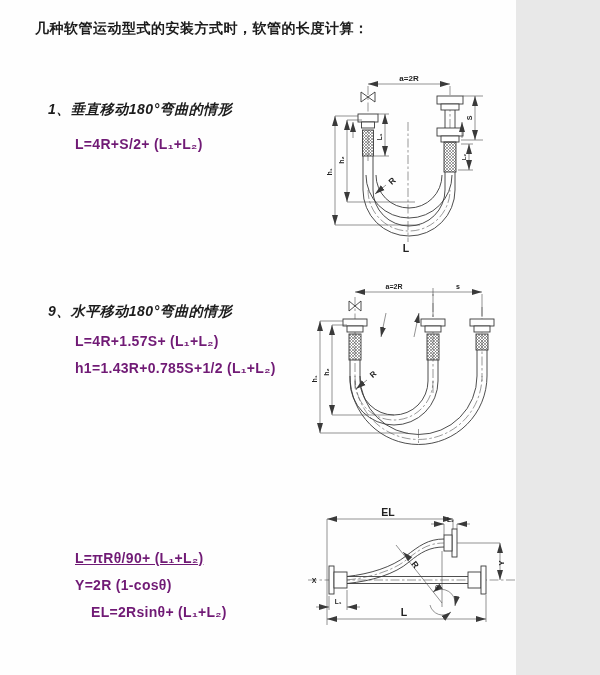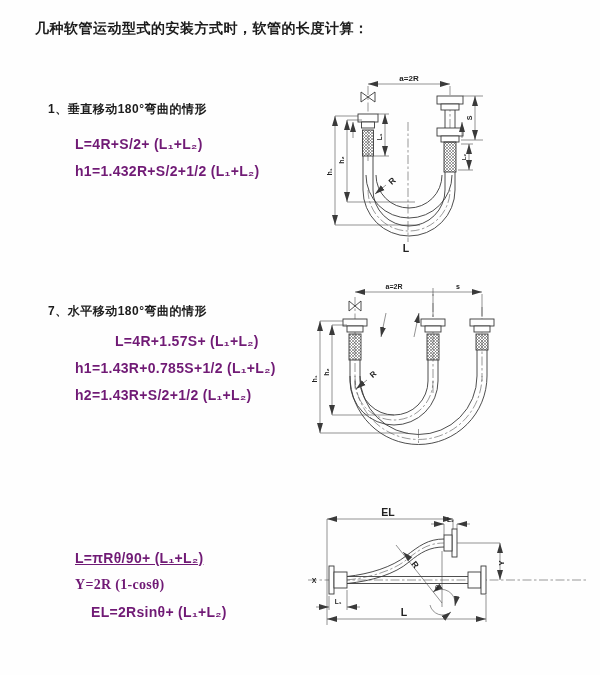--- a/index.html
+++ b/index.html
@@ -1,46 +1,44 @@
 <!DOCTYPE html>
 <html><head>
 <meta charset="utf-8">
 <style>
   html,body{margin:0;padding:0;background:#e8e8e8;}
-  .page{position:relative;width:600px;height:675px;background:#fefefe;overflow:hidden;
+  .page{position:relative;width:516px;height:675px;background:#fefefe;overflow:hidden;
         font-family:"Liberation Sans","DejaVu Sans",sans-serif;color:#1c1c1c;}
   .title{position:absolute;left:35px;top:20px;font-size:14px;font-weight:bold;letter-spacing:.5px;}
-  .sec-heading{position:absolute;font-size:12px;font-weight:bold;letter-spacing:.5px;white-space:nowrap;}
+  .sec-heading{position:absolute;font-size:14px;font-weight:bold;letter-spacing:.5px;white-space:nowrap;font-style:italic;}
   .formula{position:absolute;font-size:14px;font-weight:bold;color:#701a75;white-space:nowrap;letter-spacing:.3px;}
   .diagram{position:absolute;font-weight:bold;}
   svg{display:block;}
   svg text{font-family:"Liberation Sans","DejaVu Sans",sans-serif;fill:#222;}
   .ln{stroke:#3a3a3a;stroke-width:.9;fill:none;}
   .thin{stroke:#4a4a4a;stroke-width:.6;fill:none;}
   .cl{stroke:#555;stroke-width:.6;fill:none;stroke-dasharray:9 2.5 2.5 2.5;}
   .fit{fill:#fefefe;stroke:#3a3a3a;stroke-width:.9;}
 </style>
 </head>
 <body>
 
 <div class="page">
 
   <div class="title">几种软管运动型式的安装方式时，软管的长度计算：</div>
 
   <div class="sec-heading" style="left:48px;top:101px;">1、垂直移动180°弯曲的情形</div>
   <div class="formula" style="left:75px;top:136px;">L=4R+S/2+ (L₁+L₂)</div>
-  <div class="formula" style="left:75px;top:163px;">h1=1.432R+S/2+1/2 (L₁+L₂)</div>
-
-  <div class="sec-heading" style="left:48px;top:303px;">7、水平移动180°弯曲的情形</div>
-  <div class="formula" style="left:75px;top:333px;margin-left:40px;">L=4R+1.57S+ (L₁+L₂)</div>
+
+  <div class="sec-heading" style="left:48px;top:303px;">9、水平移动180°弯曲的情形</div>
+  <div class="formula" style="left:75px;top:333px;">L=4R+1.57S+ (L₁+L₂)</div>
   <div class="formula" style="left:75px;top:360px;">h1=1.43R+0.785S+1/2 (L₁+L₂)</div>
-  <div class="formula" style="left:75px;top:387px;">h2=1.43R+S/2+1/2 (L₁+L₂)</div>
 
   <div class="formula" style="left:75px;top:550px;text-decoration:underline;">L=πRθ/90+ (L₁+L₂)</div>
-  <div class="formula" style="left:75px;top:577px;font-family:Liberation Serif, serif;">Y=2R (1-cosθ)</div>
+  <div class="formula" style="left:75px;top:577px;">Y=2R (1-cosθ)</div>
   <div class="formula" style="left:75px;top:604px;margin-left:16px;">EL=2Rsinθ+ (L₁+L₂)</div>
 
   <div class="diagram" style="left:315px;top:70px;">
   <svg width="258" height="188" viewBox="0 0 258 188">
     <defs>
       <marker id="ar1" markerWidth="11" markerHeight="8" refX="10" refY="4" orient="auto-start-reverse" markerUnits="userSpaceOnUse">
         <path d="M0,1 L10,4 L0,7 Z" fill="#3a3a3a"></path>
       </marker>
       <pattern id="bp1" width="3" height="3" patternUnits="userSpaceOnUse">
         <path d="M0,3 L3,0 M0,0 L3,3" stroke="#555" stroke-width="0.55"></path>

